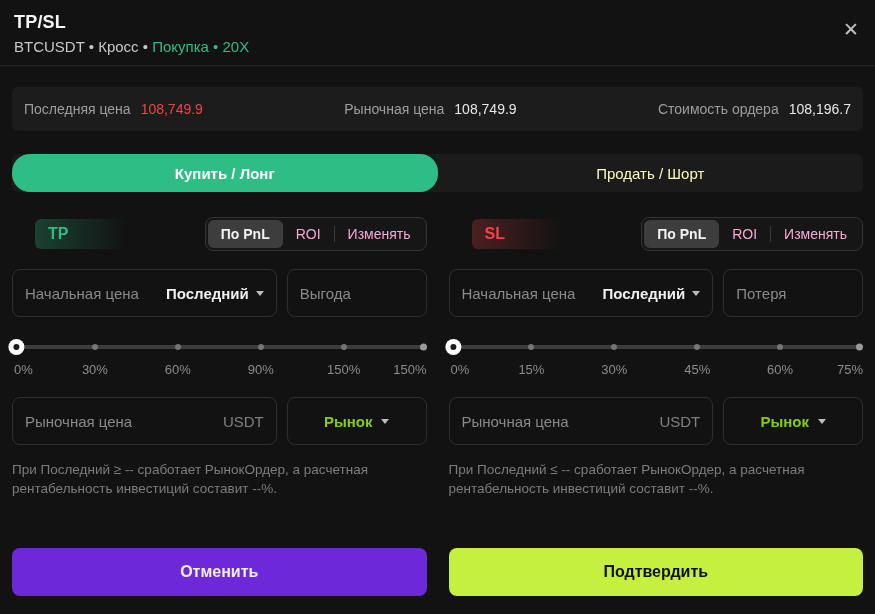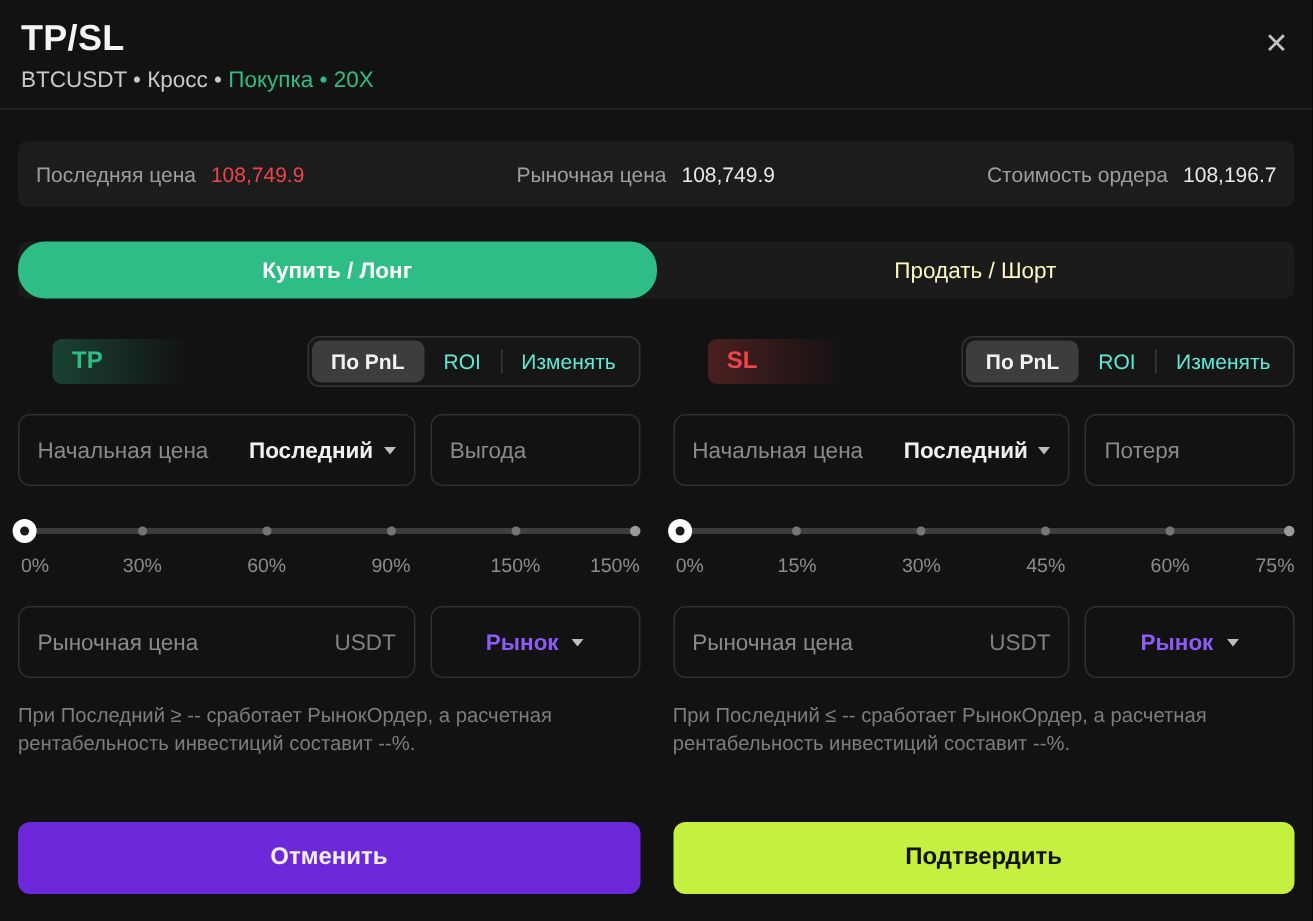--- a/index.html
+++ b/index.html
@@ -10,21 +10,21 @@
   }
   .modal {
     position: relative;
     width: 875px; height: 614px;
     background: var(--background, #121212);
     color: #e6e6e6;
   }
 
   
   .header { position: relative; padding: 12px 16px 10px 14px; }
-  .title { font-size: 24px; font-weight: 700; color: #f5f5f5; letter-spacing: .2px; }
+  .title { font-size: 18px; font-weight: 700; color: #f5f5f5; letter-spacing: .2px; }
   .subtitle { margin-top: 5px; font-size: 15px; }
   .sub-gray { color: #c9c9c9; }
   .sub-green { color: var(--accent_green, #2ebd85); }
   .close {
     position: absolute; top: 20px; right: 16px;
     font-size: 19px; color: #c2c2c2; cursor: pointer; line-height: 1;
   }
   .hdr-divider { border-bottom: 1px solid #262626; }
 
   
@@ -75,21 +75,21 @@
   .badge.sl {
     color: var(--sl_red, #ef454a);
     background: linear-gradient(90deg, rgba(239,69,74,.26), rgba(239,69,74,0));
   }
   .seg-tabs {
     display: flex; align-items: center; height: 34px;
     border: 1px solid #343434; border-radius: 8px; padding: 2px;
     background: #161616;
   }
   .seg {
-    border: none; background: transparent; color: #5eead4;
+    border: none; background: transparent; color: #f9a8d4;
     font-size: 14px; padding: 6px 13px; cursor: pointer; border-radius: 6px;
     font-family: inherit; white-space: nowrap;
   }
   .seg.active { background: #3d3d3d; color: #f2f2f2; font-weight: 600; }
   .seg-div { width: 1px; height: 16px; background: #3a3a3a; }
 
   
   .row { display: flex; gap: 10px; margin-top: 19px; }
   .field {
     height: 48px; border: 1px solid #2f2f2f; border-radius: 8px;
@@ -104,21 +104,21 @@
   }
   .field input::placeholder { color: #8a8a8a; opacity: 1; }
   .dd {
     display: flex; align-items: center; gap: 7px;
     color: #f0f0f0; font-size: 15px; font-weight: 600; cursor: pointer;
     white-space: nowrap; padding-left: 8px;
   }
   .unit { color: #808080; font-size: 15px; white-space: nowrap; }
   .field.select {
     justify-content: center; cursor: pointer; gap: 9px;
-    color: #8b5cf6; font-size: 15px; font-weight: 600; font-family: inherit;
+    color: #84cc16; font-size: 15px; font-weight: 600; font-family: inherit;
   }
   .caret {
     width: 0; height: 0; display: inline-block;
     border-left: 4px solid transparent; border-right: 4px solid transparent;
     border-top: 5px solid #bdbdbd;
   }
 
   
   .slider { position: relative; height: 16px; margin-top: 22px; }
   .track {

